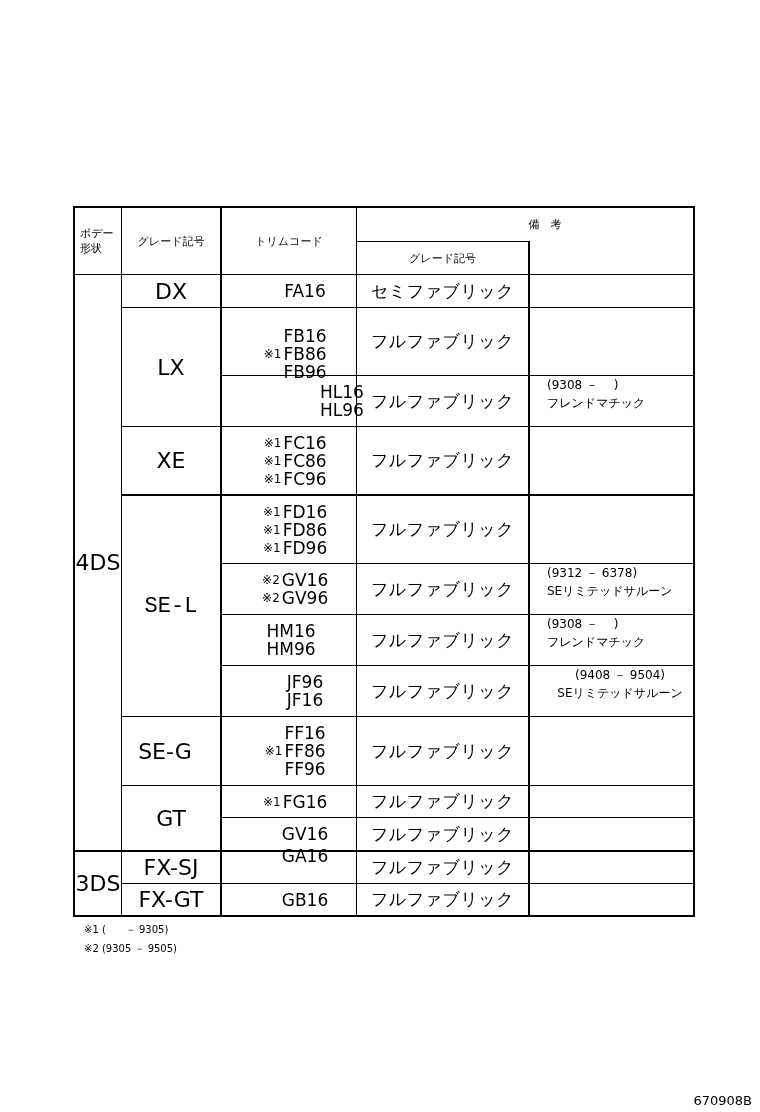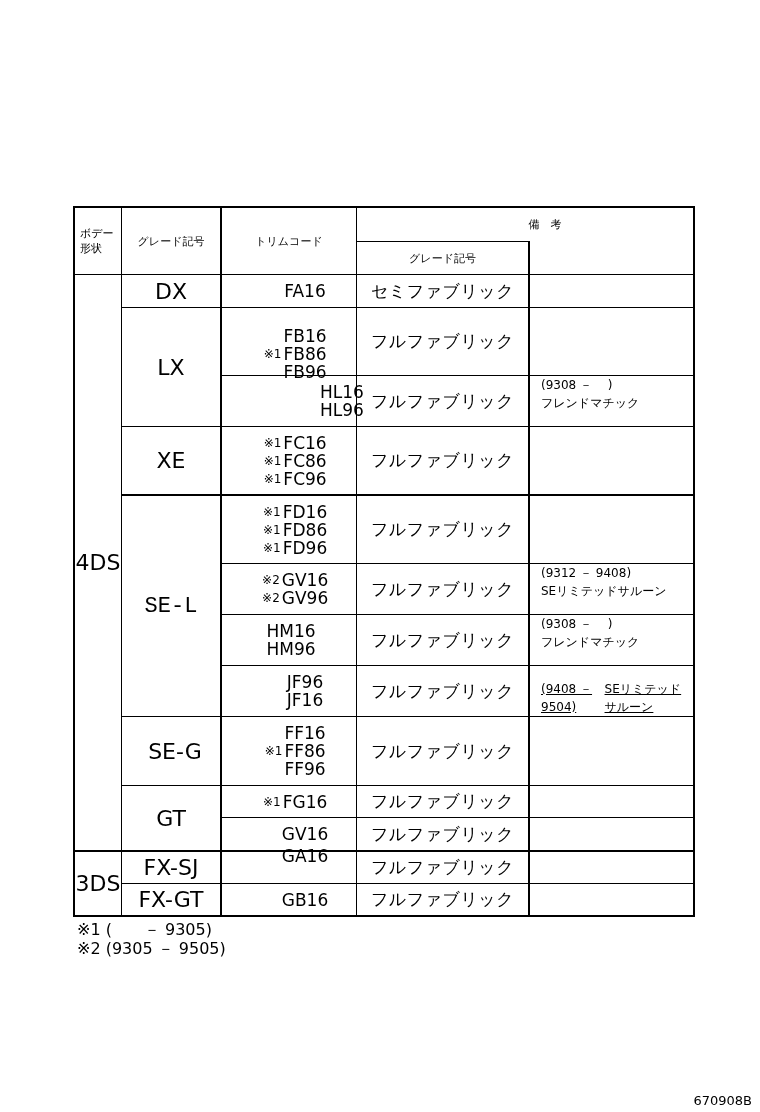--- a/index.html
+++ b/index.html
@@ -4,24 +4,24 @@
 <style>
   html, body { margin:0; padding:0; background:#ffffff; }
   body { width:760px; height:1112px; position:relative; overflow:hidden;
          font-family:"DejaVu Sans","Liberation Sans",sans-serif; color:#000; }
   .line { position:absolute; background:#000; }
   .cell { position:absolute; display:flex; align-items:center; justify-content:center;
           text-align:center; box-sizing:border-box; }
   .hdr { font-size:11px; line-height:15px; }
   .big { font-size:22px; line-height:19px; }
   .mat { font-size:17px; letter-spacing:0.5px;text-align:center; }
-  .rem { font-size:12px; line-height:18px; justify-content:flex-start; text-align:left; padding-left:11px; }
+  .rem { font-size:12px; line-height:18px; justify-content:flex-start; text-align:left; padding-left:17px; }
   .code-line { display:flex; font-size:17px; line-height:18px; }
   .mark { display:inline-block; width:30px; text-align:right; font-size:12px; padding-right:2px; }
-  .footnote { position:absolute; left:77px; font-size:16px; line-height:16px; }
+  .footnote { position:absolute; left:84px; font-size:10px; line-height:16px; }
   .docid { position:absolute; right:8px; bottom:4px; font-size:13px; }
 </style>
 </head>
 <body>
 
 <div>
 
   <div class="line" style="left:73px;top:206px;width:622px;height:2px;"></div>
   <div class="line" style="left:73px;top:915px;width:622px;height:2px;"></div>
   <div class="line" style="left:73px;top:206px;width:2px;height:711px;"></div>
@@ -58,21 +58,21 @@
 <div class="cell hdr" style="left:357px;top:208px;width:336px;height:33px;padding-left:40px;">備　考</div>
 <div class="cell hdr" style="left:357px;top:242px;width:171px;height:32px;">グレード記号</div>
 
 <div class="cell big" style="left:75px;top:275px;width:46px;height:575px;">4DS</div>
 <div class="cell big" style="left:75px;top:852px;width:46px;height:63px;">3DS</div>
 
 <div class="cell big" style="left:122px;top:275px;width:98px;height:32px;">DX</div>
 <div class="cell big" style="left:122px;top:308px;width:98px;height:118px;">LX</div>
 <div class="cell big" style="left:122px;top:427px;width:98px;height:67px;">XE</div>
 <div class="cell big" style="left:122px;top:496px;width:98px;height:220px;font-family:Liberation Mono, monospace;">SE-L</div>
-<div class="cell big" style="left:126px;top:717px;width:98px;height:68px;">SE-G</div>
+<div class="cell big" style="left:116px;top:717px;width:98px;height:68px;">SE-G</div>
 <div class="cell big" style="left:122px;top:786px;width:98px;height:64px;">GT</div>
 <div class="cell big" style="left:122px;top:852px;width:98px;height:31px;text-align:right;">FX-SJ</div>
 <div class="cell big" style="left:122px;top:884px;width:98px;height:31px;">FX-GT</div>
 
 <div class="cell" style="left:222px;top:275px;width:134px;height:32px;">
   <div class="code-line">
       <span class="mark"></span>
       <span>FA16</span>
     </div>
 </div>
@@ -157,21 +157,21 @@
         <span>GV16</span>
       </div>
     <div class="code-line">
         <span class="mark">※2</span>
         <span>GV96</span>
       </div>
   </div>
 </div>
 <div class="cell mat" style="left:357px;top:564px;width:171px;height:50px;">フルファブリック</div>
 <div class="cell rem" style="left:530px;top:564px;width:163px;height:50px;flex-direction:column;align-items:flex-start;">
-  <span>(9312 － 9408)</span>
+  <span>(9312 － 6378)</span>
   <span>SEリミテッドサルーン</span>
 </div>
 
 <div class="cell" style="left:208px;top:615px;width:134px;height:50px;">
   <div>
     <div class="code-line">
         <span class="mark"></span>
         <span>HM16</span>
       </div>
     <div class="code-line">
@@ -192,21 +192,21 @@
         <span class="mark"></span>
         <span>JF96</span>
       </div>
     <div class="code-line">
         <span class="mark"></span>
         <span>JF16</span>
       </div>
   </div>
 </div>
 <div class="cell mat" style="left:357px;top:666px;width:171px;height:50px;">フルファブリック</div>
-<div class="cell rem" style="left:530px;top:666px;width:163px;height:50px;flex-direction:row;align-items:flex-end;text-decoration:underline;">
+<div class="cell rem" style="left:530px;top:666px;width:163px;height:50px;flex-direction:column;align-items:center;">
   <span>(9408 － 9504)</span>
   <span>SEリミテッドサルーン</span>
 </div>
 
 <div class="cell" style="left:222px;top:717px;width:134px;height:68px;">
   <div>
     <div class="code-line">
         <span class="mark"></span>
         <span>FF16</span>
       </div>

